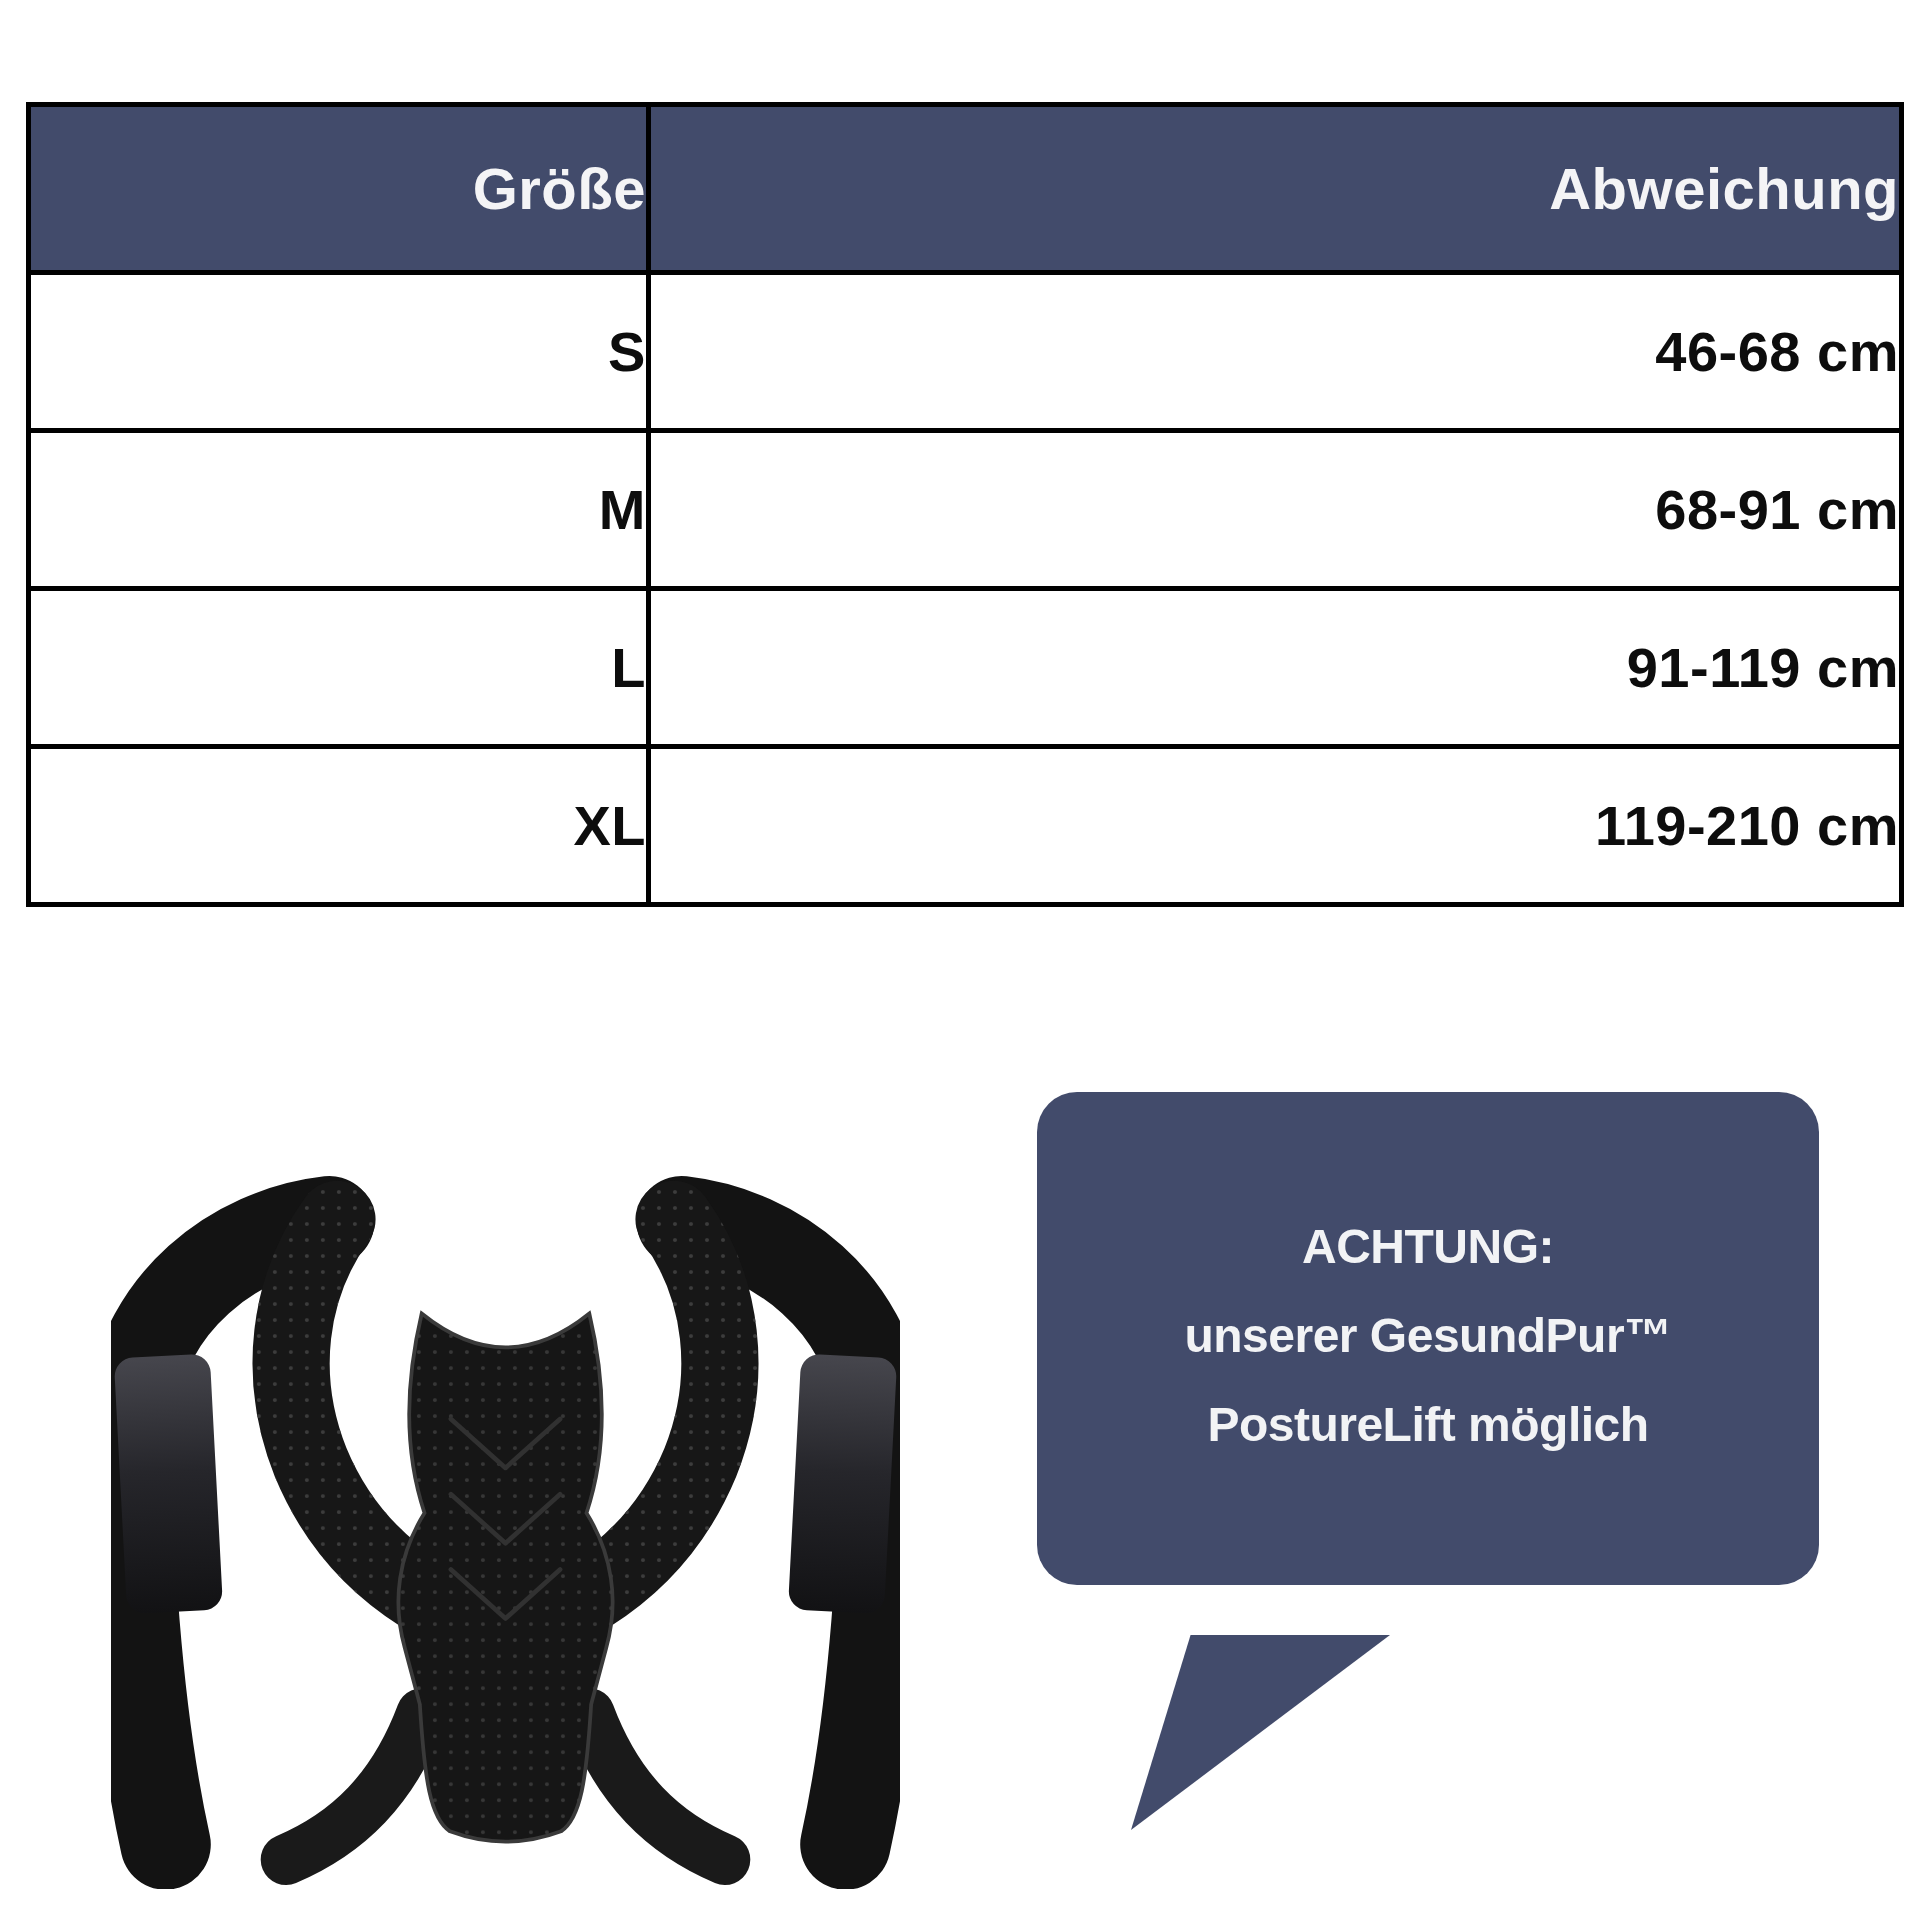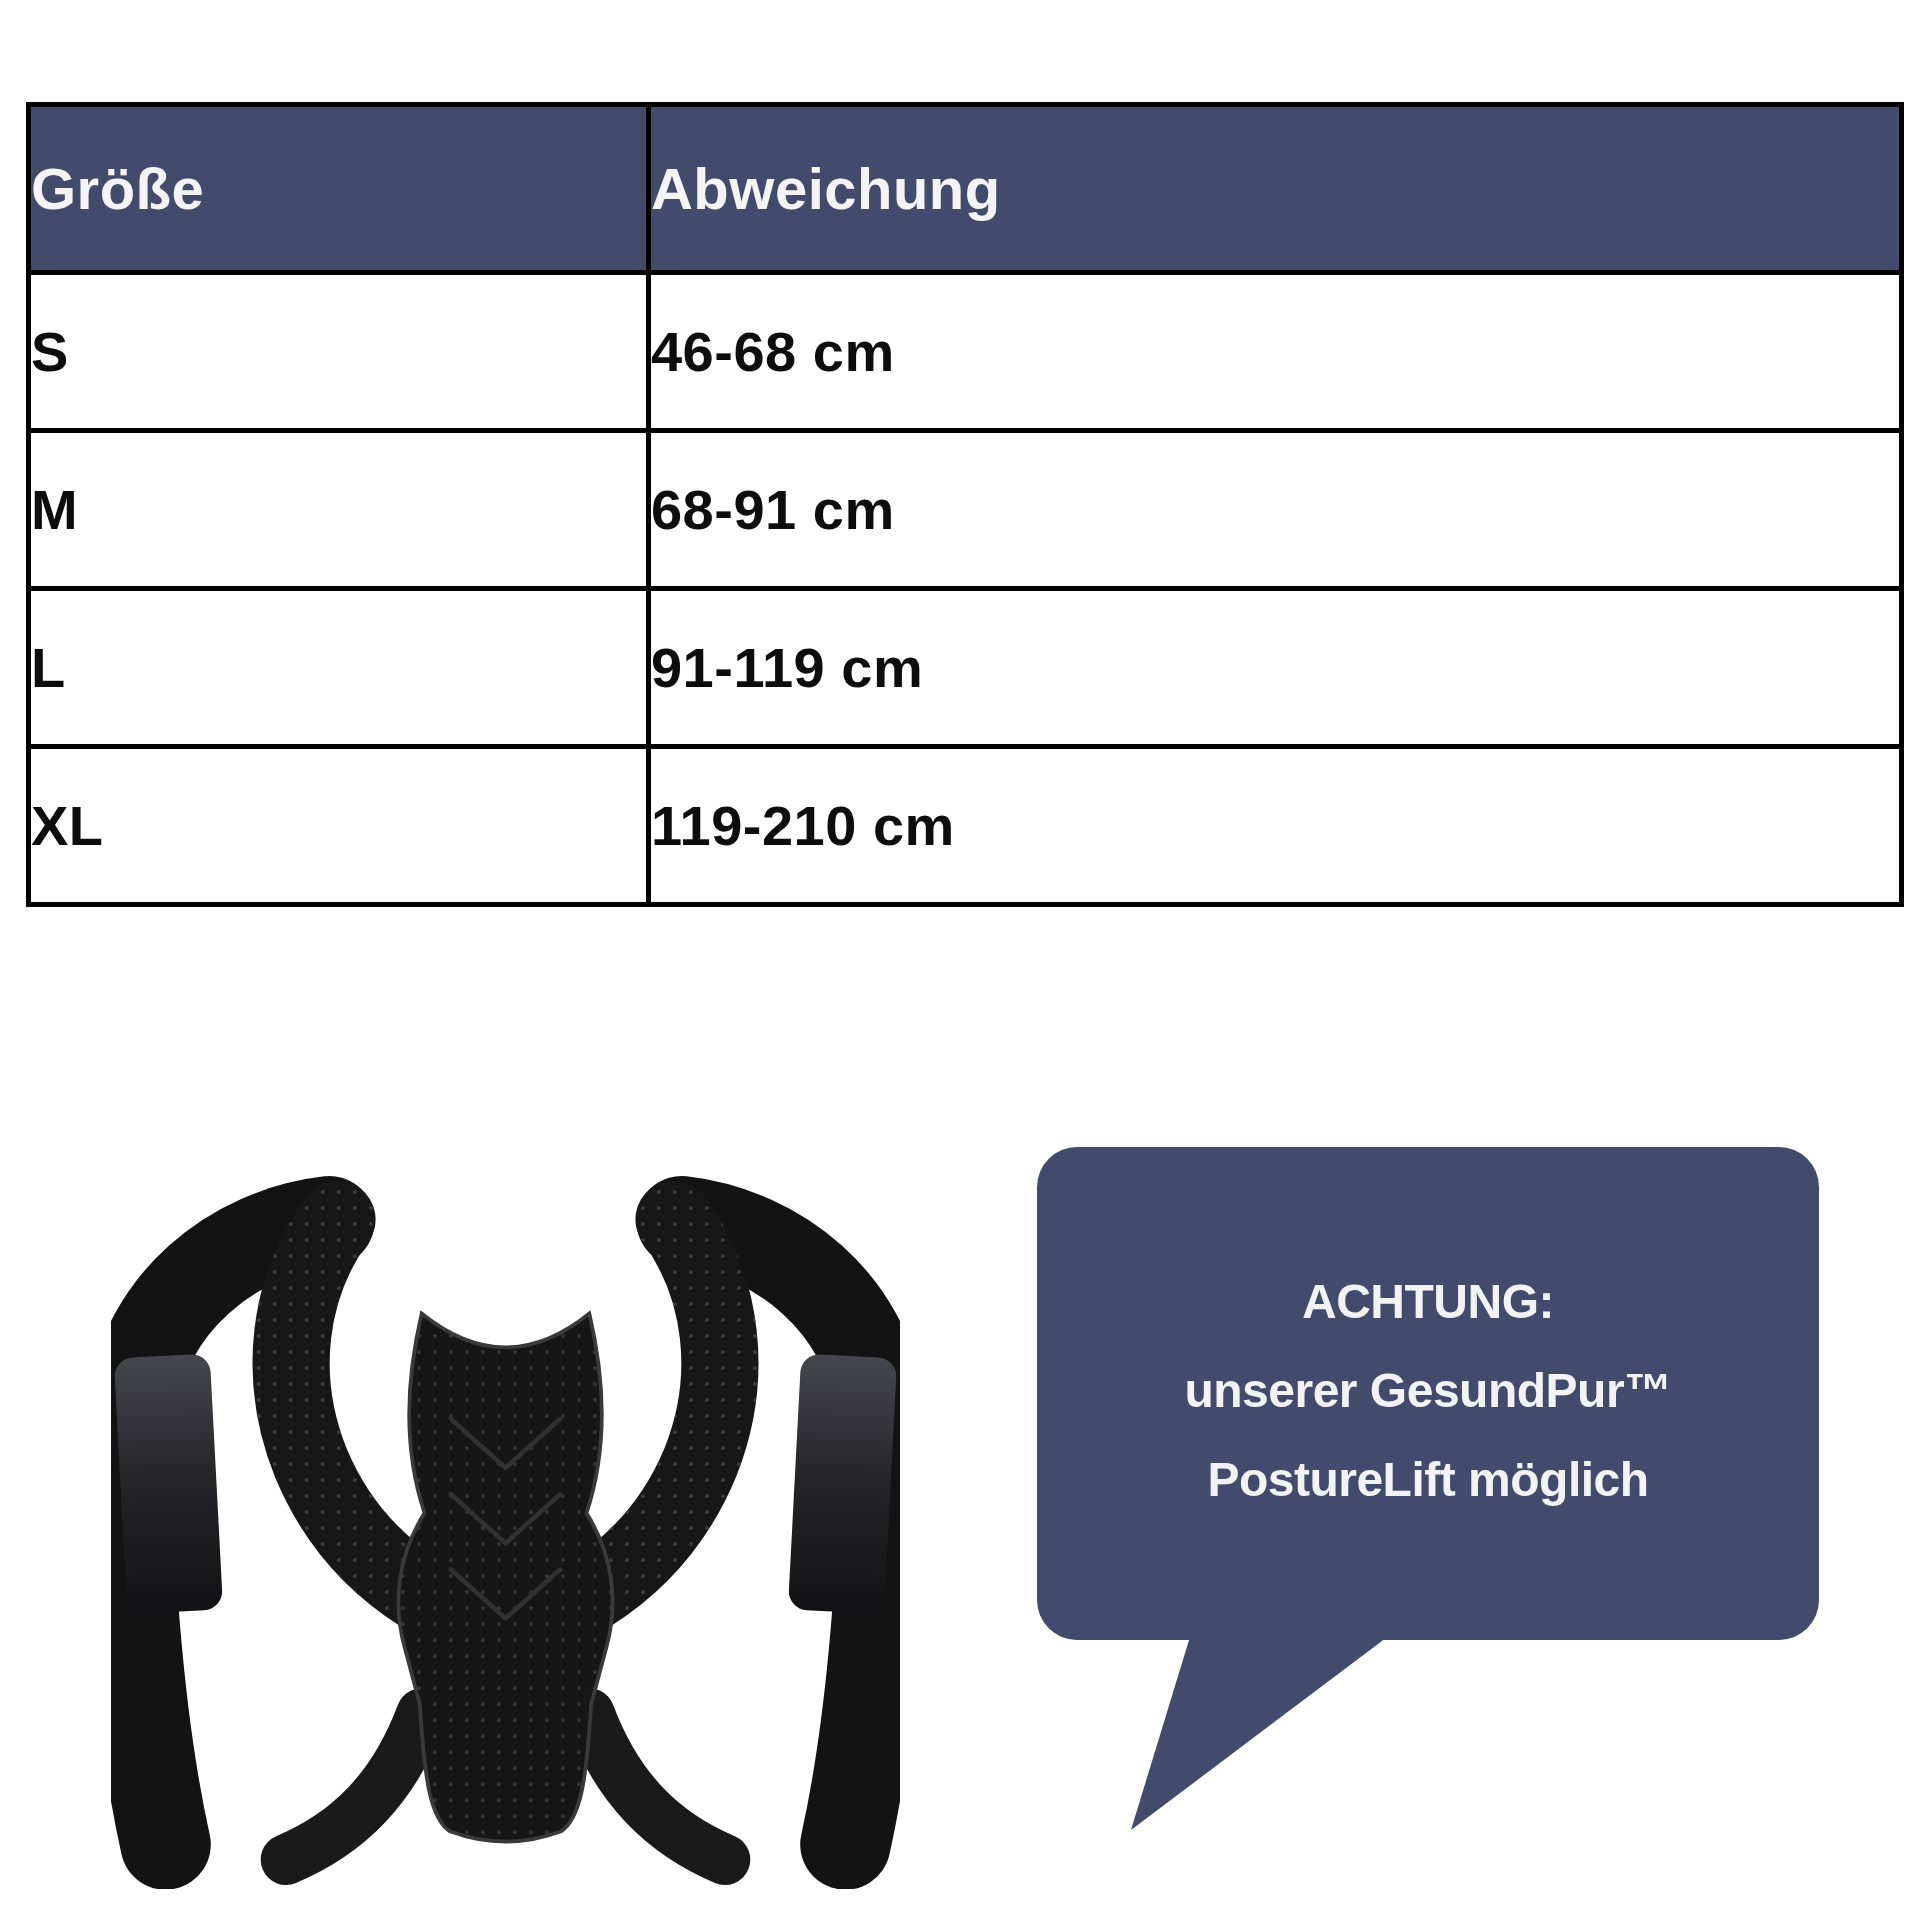--- a/index.html
+++ b/index.html
@@ -25,21 +25,21 @@
   
   table.size-table{
     position:absolute;
     left:26px; top:102px;
     width:1878px; height:800px;
     border-collapse:collapse;
     table-layout:fixed;
   }
   .size-table th,.size-table td{
     border:5.6px solid var(--color-border);
-    text-align:left;
+    text-align:right;
     vertical-align:middle;
     font-weight:bold;
     letter-spacing:0.5px;
   }
   .size-table col.c1{width:33.1%;}
   .size-table col.c2{width:66.9%;}
   .size-table thead tr{height:168px;}
   .size-table tbody tr{height:158px;}
   .size-table th{
     background:var(--color-navy);
@@ -56,21 +56,21 @@
   .product{
     position:absolute;
     left:111px; top:1172px;
     width:789px; height:717px;
   }
   .product svg{width:100%;height:100%;display:block;}
 
   
   .bubble{
     position:absolute;
-    left:1037px; top:1147px;
+    left:1037px; top:1092px;
     width:782px; height:493px;
     background:var(--color-bubble);
     border-radius:40px;
     display:flex;
     flex-direction:column;
     justify-content:center;
     align-items:center;
     padding:9.4px 38px 15px 38px;
     z-index:2;
   }

